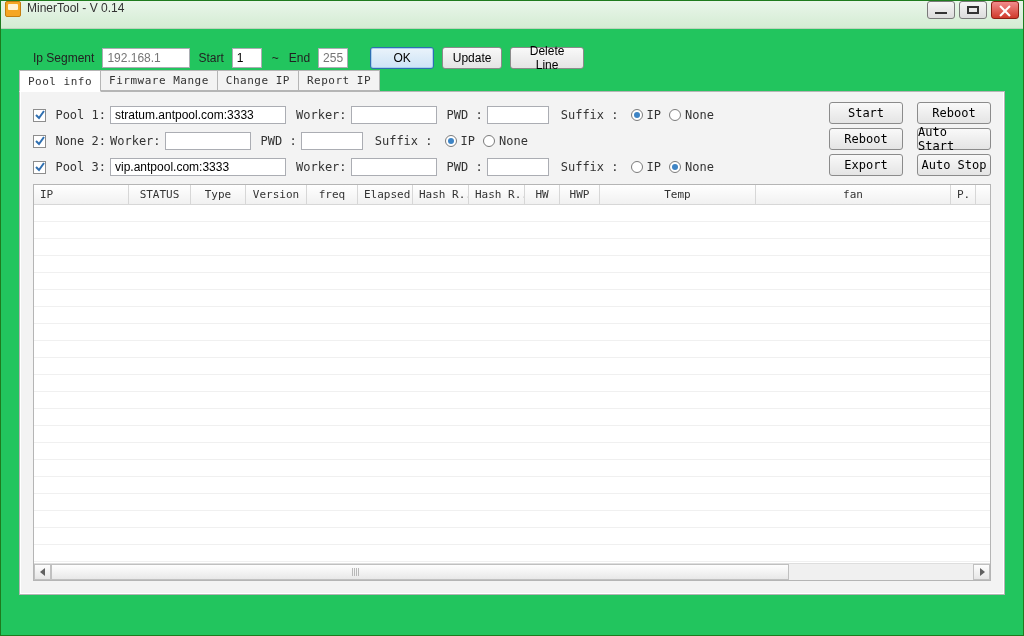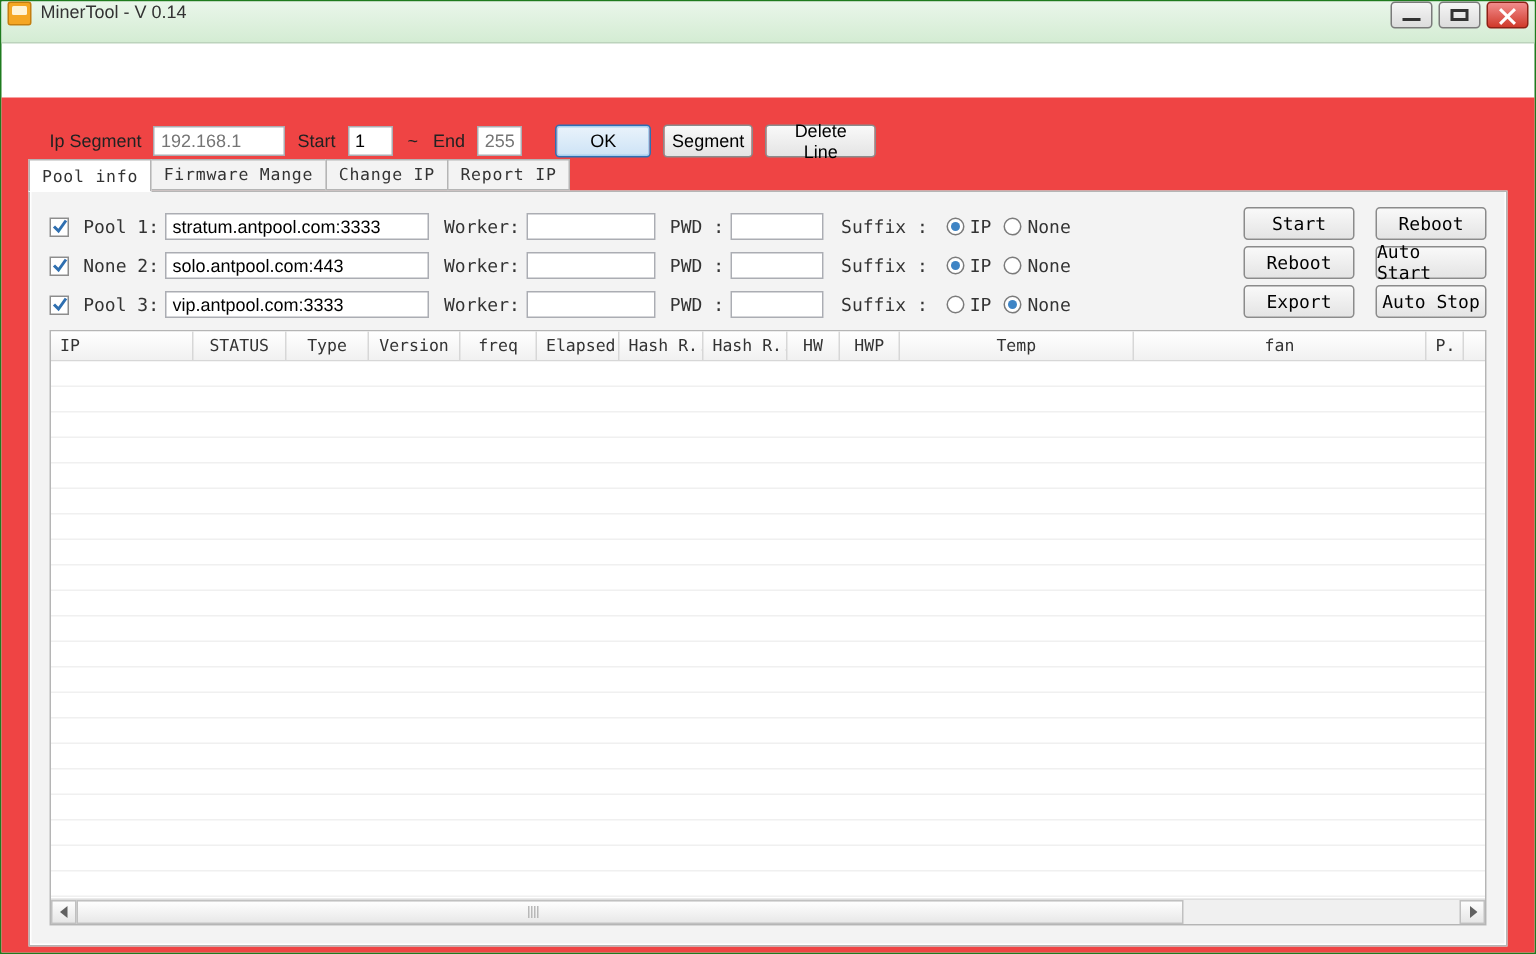--- a/index.html
+++ b/index.html
@@ -12,21 +12,21 @@
   .titlebar .title { flex: 1; color: #333; font-size: 12px; }
   .win-buttons { display: flex; gap: 4px; }
   .win-btn { width: 28px; height: 18px; border: 1px solid #7a7a7a; border-radius: 3px; background: linear-gradient(to bottom,#f5f5f5,#dcdcdc); position: relative; cursor: pointer; }
   .win-btn.min::after { content:""; position:absolute; left:7px; right:7px; bottom:4px; height:2px; background:#333; }
   .win-btn.max::after { content:""; position:absolute; left:7px; right:7px; top:4px; bottom:4px; border:2px solid #333; }
   .win-btn.close { background: linear-gradient(to bottom,#f28c8c,#d03a2b); border-color:#8d2015; }
   .win-btn.close::before, .win-btn.close::after { content:""; position:absolute; left:6px; right:6px; top:8px; height:2px; background:#fff; }
   .win-btn.close::before { transform: rotate(45deg); }
   .win-btn.close::after { transform: rotate(-45deg); }
   
-  .client { position: absolute; top: 28px; left: 0; right: 0; bottom: 0; padding: 18px 18px 24px 18px; background: #ef4444; margin-top: 36px; }
+  .client { position: absolute; top: 28px; left: 0; right: 0; bottom: 0; padding: 18px 18px 24px 18px; background: #22c55e; }
   .toprow { display: flex; align-items: center; gap: 8px; margin-left: 14px; margin-bottom: 18px; font-size: 12px; color: #222; }
   .textbox { height: 20px; border: 1px solid #abadb3; background: #fff; padding: 0 4px; font-size: 12px; }
   .textbox.ph { color: #a7a7a7; }
   .btn { height: 22px; border: 1px solid #8b8b8b; border-radius: 3px; background: linear-gradient(to bottom,#f9f9f9,#e4e4e4); padding: 0 14px; font-size: 12px; cursor: pointer; display:inline-flex; align-items:center; justify-content:center; }
   .btn.primary { border-color:#2e6fb2; background: linear-gradient(to bottom,#eaf3fb,#cde3f6); box-shadow: inset 0 0 0 1px #a9cfee; }
   .tilde { padding: 0 2px; }
   
   .tabframe { border: 1px solid #b5b5b5; background: #f3f3f3; height: 562px; position: relative; }
   .tabstrip { position: absolute; top: -21px; left: 0; display: flex; }
   .tab { height: 21px; padding: 0 8px; border: 1px solid #b5b5b5; background: #f3f3f3; font-size: 11px; letter-spacing: 0.5px; display: flex; align-items: center; margin-left: -1px; font-family: "NSimSun","SimSun", monospace; color:#333; cursor:pointer; }
@@ -85,21 +85,21 @@
     <div class="toprow">
       <span>Ip Segment</span>
       <input class="textbox ph" style="width: 88px;" placeholder="192.168.1">
       <span>Start</span>
       <input class="textbox" style="width: 30px;" value="1">
       <span class="tilde">~</span>
       <span>End</span>
       <input class="textbox ph" style="width: 30px;" placeholder="255">
       <span style="width:6px"></span>
       <button class="btn primary" style="width:64px">OK</button>
-      <button class="btn" style="width:60px">Segment</button>
+      <button class="btn" style="width:60px">Update</button>
       <button class="btn" style="width:74px">Delete Line</button>
     </div>
 
     <div style="position:relative; margin-top:22px;">
       <div class="tabstrip">
         <div class="tab first active">Pool info</div>
         <div class="tab">Firmware Mange</div>
         <div class="tab">Change IP</div>
         <div class="tab">Report IP</div>
       </div>
@@ -128,21 +128,20 @@
               <span class="radlbl">None</span>
             </div>
 
             <div class="poolrow">
               <span class="chk">
                   <svg viewBox="0 0 10 10">
                     <polyline points="1,5 4,8 9,1" fill="none" stroke="#2f6fb0" stroke-width="2"></polyline>
                   </svg>
                 </span>
               <span class="lbl">None 2:</span>
-              <input class="textbox urlbox" value="solo.antpool.com:443" style="">
               <span class="wk">Worker:</span>
               <input class="textbox wkbox" style="">
               <span class="pwd">PWD :</span>
               <input class="textbox pwdbox" style="">
               <span class="suffix">Suffix :</span>
               <span class="radio sel"></span>
               <span class="radlbl">IP</span>
               <span class="radio"></span>
               <span class="radlbl">None</span>
             </div>

